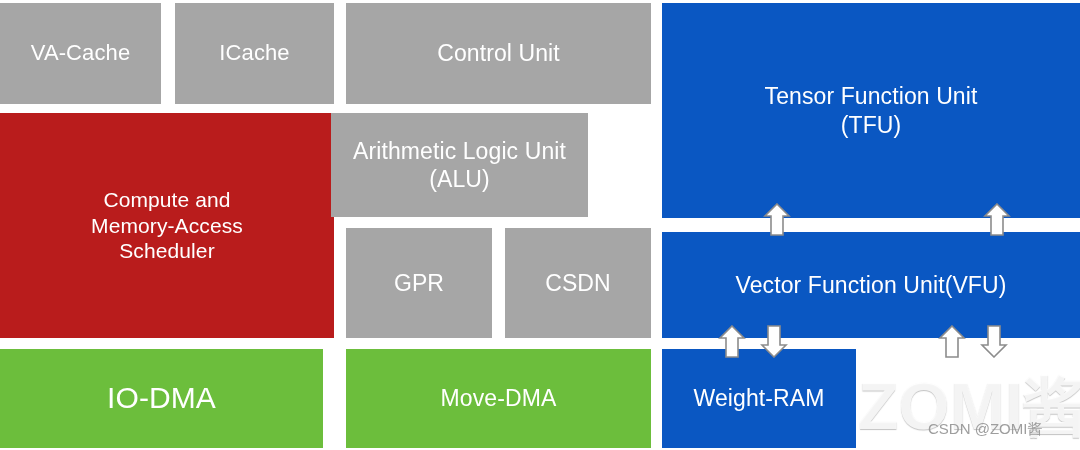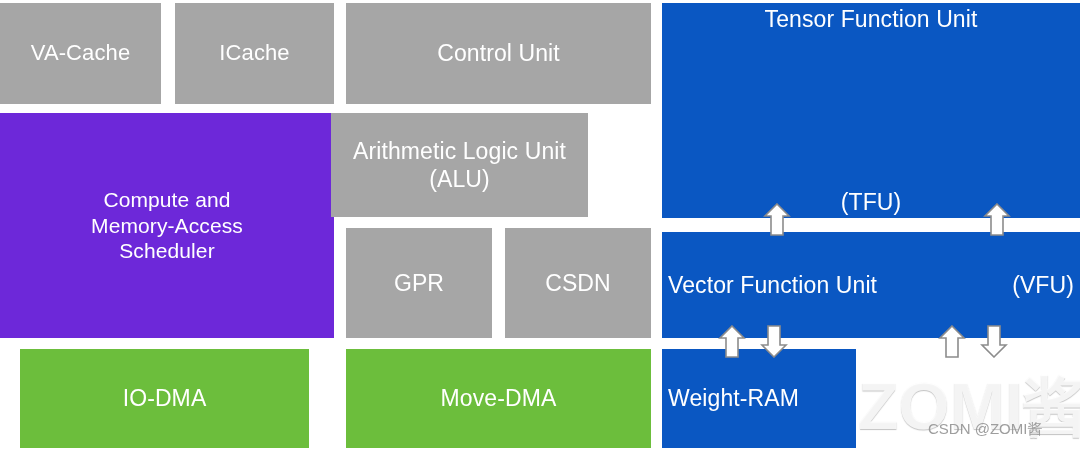--- a/index.html
+++ b/index.html
@@ -25,23 +25,23 @@
     align-items: center;
     justify-content: center;
     text-align: center;
     color: #ffffff;
     line-height: 1.22;
     box-sizing: border-box;
     padding: 2px 6px;
     letter-spacing: 0.1px;
   }
   .gray  { background: #a6a6a6; }
-  .orange{ background: #6d28d9; }
+  .orange{ background: #b91c1c; }
   .green { background: #6cbe3c; }
-  .blue  { background: #0a57c2; justify-content: space-between; }
+  .blue  { background: #0a57c2; }
 
   
   .arrow {
     position: absolute;
     z-index: 6;
   }
   .arrow svg { display: block; }
 
   
   #watermark-big {
@@ -69,21 +69,21 @@
   <div class="block gray" style="left:0px; top:3px; width:161px; height:101px; font-size:22px;">VA-Cache</div>
 
   <div class="block gray" style="left:175px; top:3px; width:159px; height:101px; font-size:22px;">ICache</div>
 
   <div class="block orange" style="left:0px; top:113px; width:334px; height:225px; font-size:21px; flex-direction:column;">
     <span>Compute and</span>
     <span>Memory-Access</span>
     <span>Scheduler</span>
   </div>
 
-  <div class="block green" style="left:0px; top:349px; width:289px; height:99px; font-size:23px;margin-left:20px;">IO-DMA</div>
+  <div class="block green" style="left:0px; top:349px; width:323px; height:99px; font-size:30px;">IO-DMA</div>
 
   <div class="block gray" style="left:346px; top:3px; width:305px; height:101px; font-size:23px;">Control Unit</div>
 
   <div class="block gray" style="left:331px; top:113px; width:257px; height:104px; font-size:23px; flex-direction:column;">
     <span>Arithmetic Logic Unit</span>
     <span>(ALU)</span>
   </div>
 
   <div class="block gray" style="left:346px; top:228px; width:146px; height:110px; font-size:23px;">GPR</div>
 

